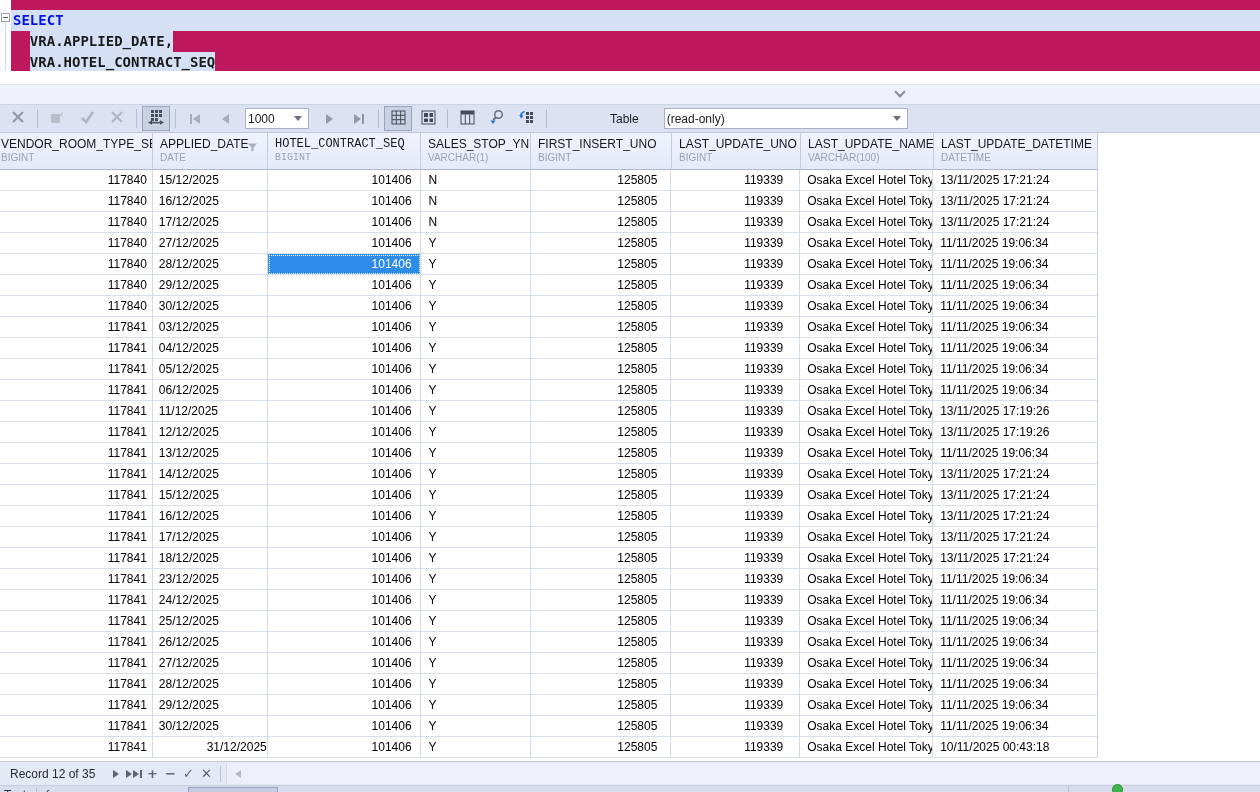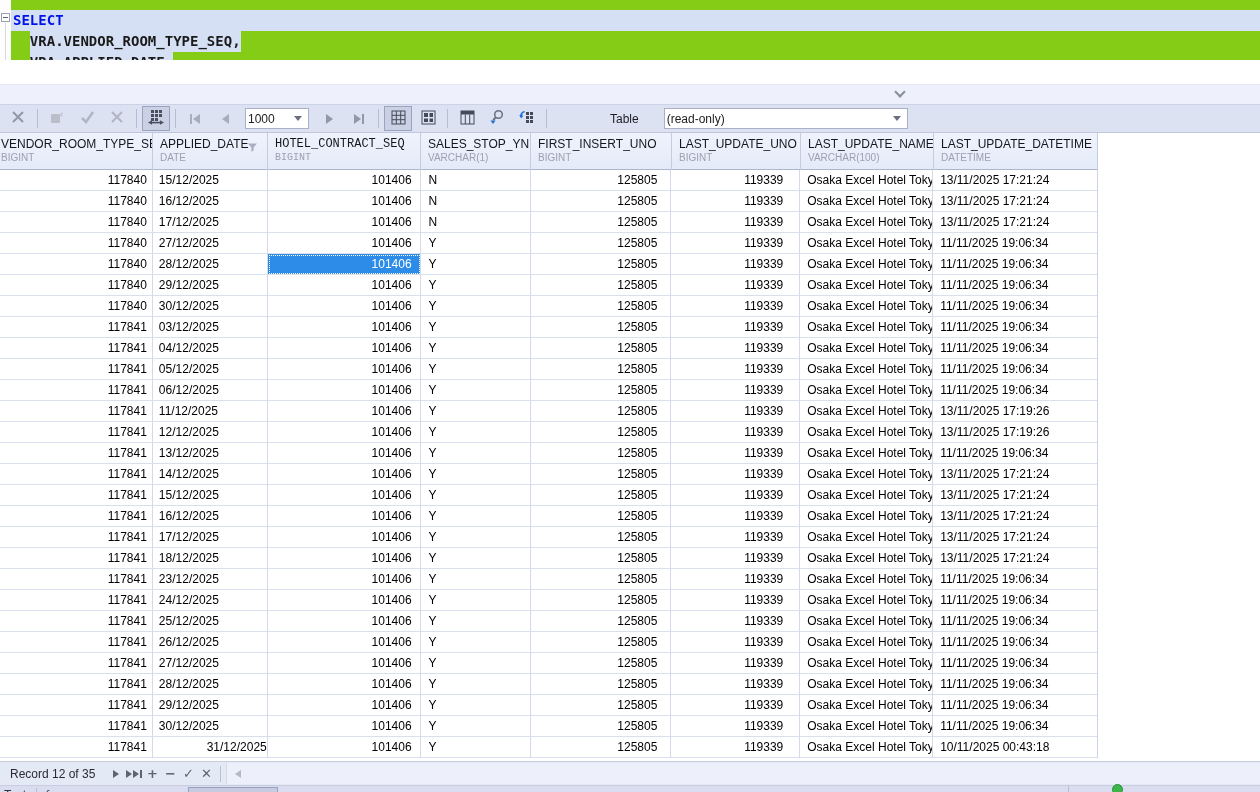--- a/index.html
+++ b/index.html
@@ -1,21 +1,21 @@
 <!DOCTYPE html>
 <html><head>
 <meta charset="utf-8">
 <style>
   * { margin:0; padding:0; box-sizing:border-box; }
   html,body { background:#fff; }
   .app { position:relative; width:1260px; height:792px; overflow:hidden; background:#fff;
          font-family:"Liberation Sans",sans-serif; }
 
   
-  .sql-editor { position:absolute; left:0; top:0; width:1260px; height:60px; background:#84cc16; overflow:hidden; }
+  .sql-editor { position:absolute; left:0; top:0; width:1260px; height:71px; background:#be185d; overflow:hidden; }
   .gutter { position:absolute; left:0; top:0; width:11px; height:84px; background:#fdfdfe; }
   .fold-box { position:absolute; left:1px; top:13px; width:9px; height:9px; border:1px solid #98a0b2; background:#fff; }
   .fold-box .minus { position:absolute; left:1px; top:3px; width:5px; height:1px; background:#5a6174; }
   .fold-line { position:absolute; left:5px; top:23px; width:1px; height:50px; background:#d4dae6; }
   .code { position:absolute; left:11px; top:10px; right:0; font-family:"DejaVu Sans Mono",monospace;
           font-size:14px; font-weight:600; color:#1a1a1a; }
   .code-line { position:relative; height:21px; line-height:21px; white-space:pre; padding-left:2px; }
   .code-line.fullhl { background:#d6e0f4; }
   .code-line span { display:inline-block; }
   .code-line .sel { background:#d6e0f4; }
@@ -98,21 +98,20 @@
 
   <div class="sql-editor">
     <div class="gutter">
       <div class="fold-box">
           <span class="minus"></span>
         </div>
       <div class="fold-line"></div>
     </div>
     <div class="code" id="sqlcode">
         <div class="code-line fullhl"><span class="kw " style="margin-left: 0px;">SELECT</span></div>
-        <div class="code-line"><span class="sel" style="margin-left: 16.86px;">VRA.VENDOR_ROOM_TYPE_SEQ,</span></div>
         <div class="code-line"><span class="sel" style="margin-left: 16.86px;">VRA.APPLIED_DATE,</span></div>
         <div class="code-line"><span class="sel" style="margin-left: 16.86px;">VRA.HOTEL_CONTRACT_SEQ</span></div>
       </div>
   </div>
 
   <div class="splitter">
     <div class="chevron"></div>
   </div>
 
   <div class="toolbar">

